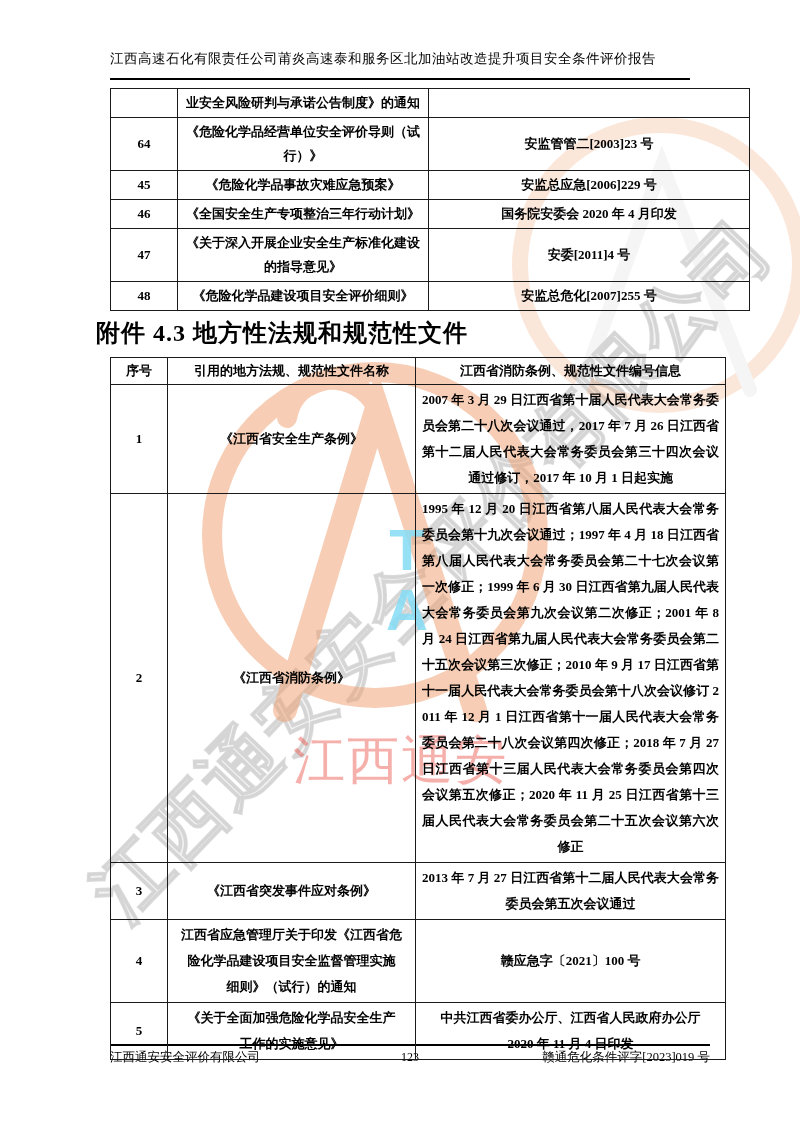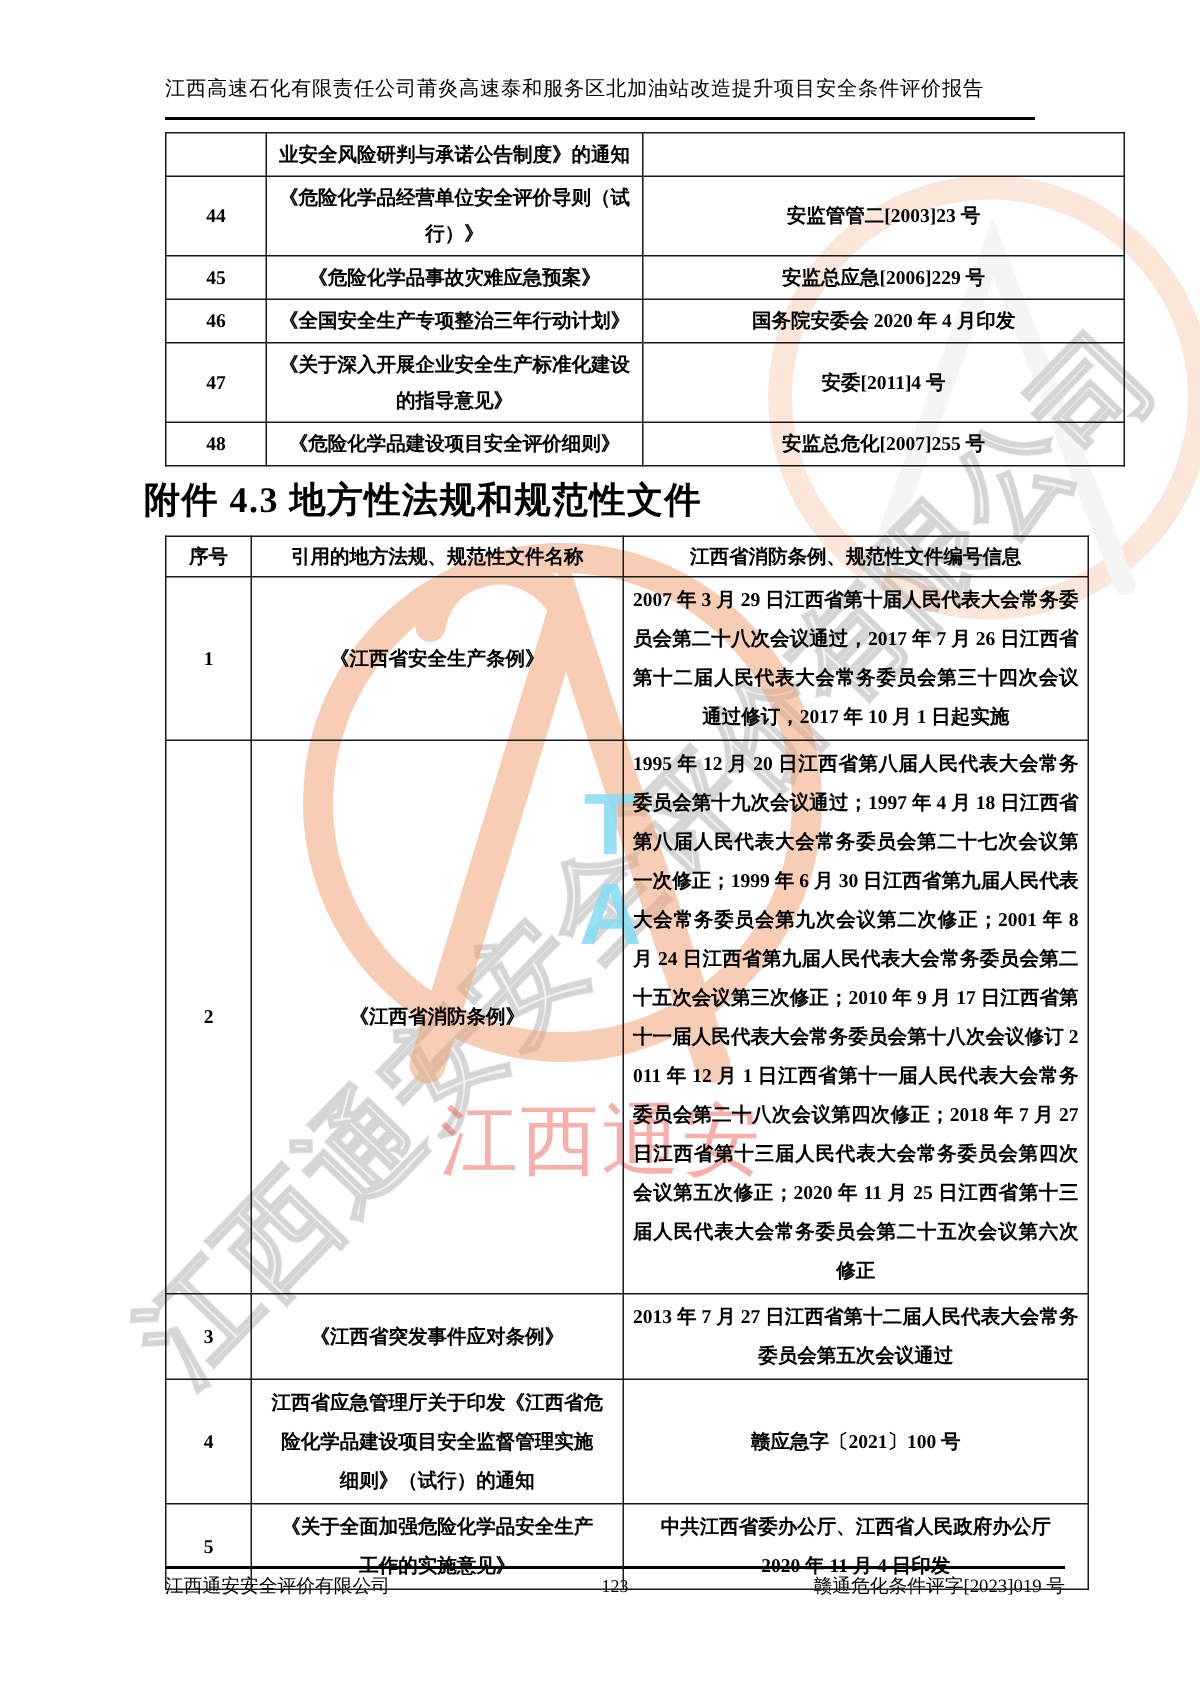--- a/index.html
+++ b/index.html
@@ -120,21 +120,21 @@
     <div class="doc-header">江西高速石化有限责任公司莆炎高速泰和服务区北加油站改造提升项目安全条件评价报告</div>
 
     <table class="t1">
       <tbody>
           <tr>
             <td class="c-num"></td>
             <td class="c-name">业安全风险研判与承诺公告制度》的通知</td>
             <td class="c-info"></td>
           </tr>
           <tr>
-            <td class="c-num">44</td>
+            <td class="c-num">64</td>
             <td class="c-name">《危险化学品经营单位安全评价导则（试行）》</td>
             <td class="c-info">安监管管二[2003]23 号</td>
           </tr>
           <tr>
             <td class="c-num">45</td>
             <td class="c-name">《危险化学品事故灾难应急预案》</td>
             <td class="c-info">安监总应急[2006]229 号</td>
           </tr>
           <tr>
             <td class="c-num">46</td>

